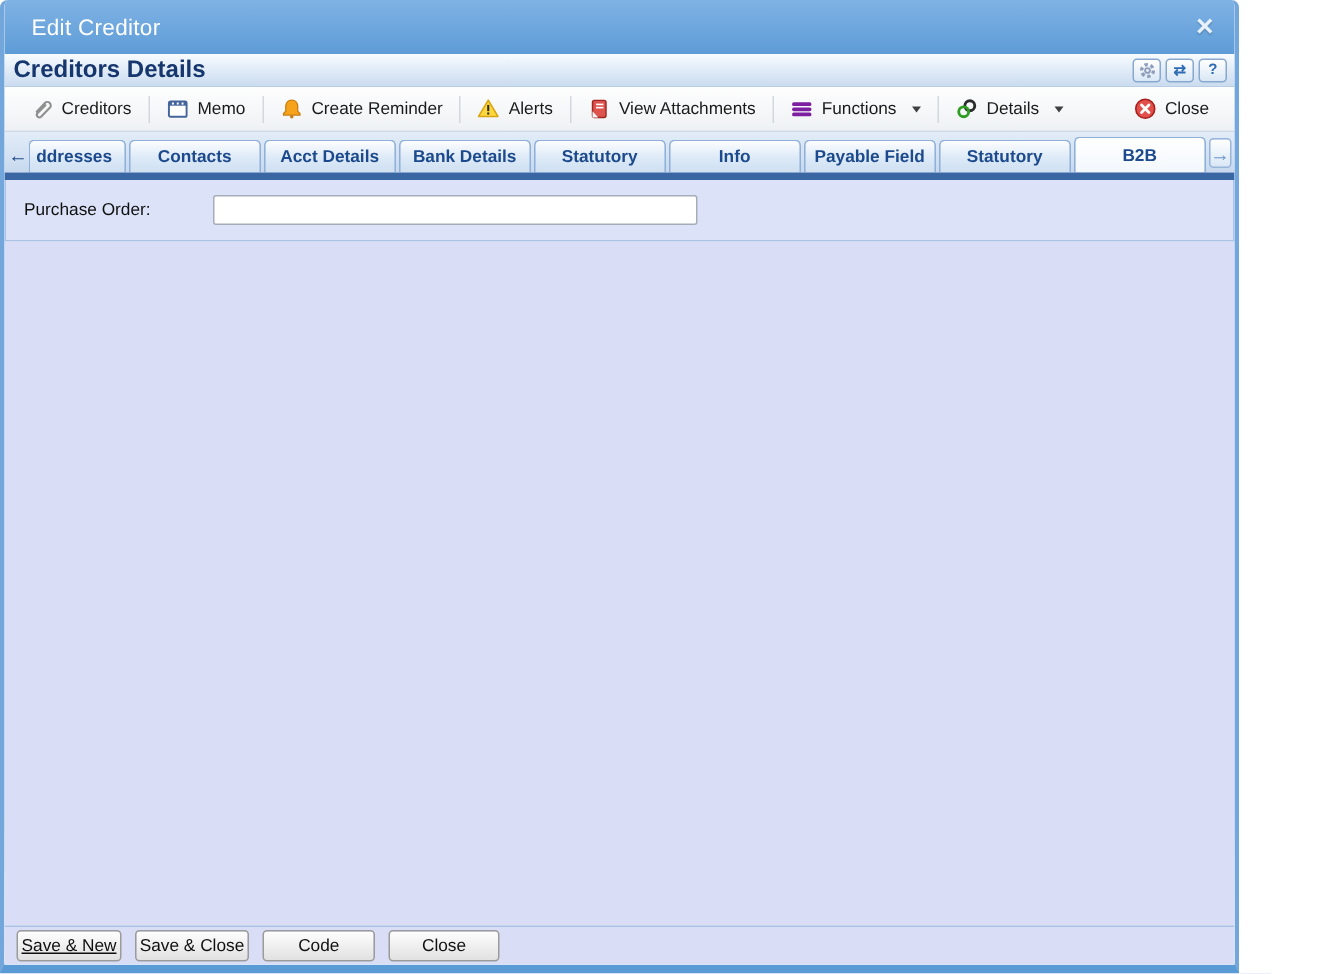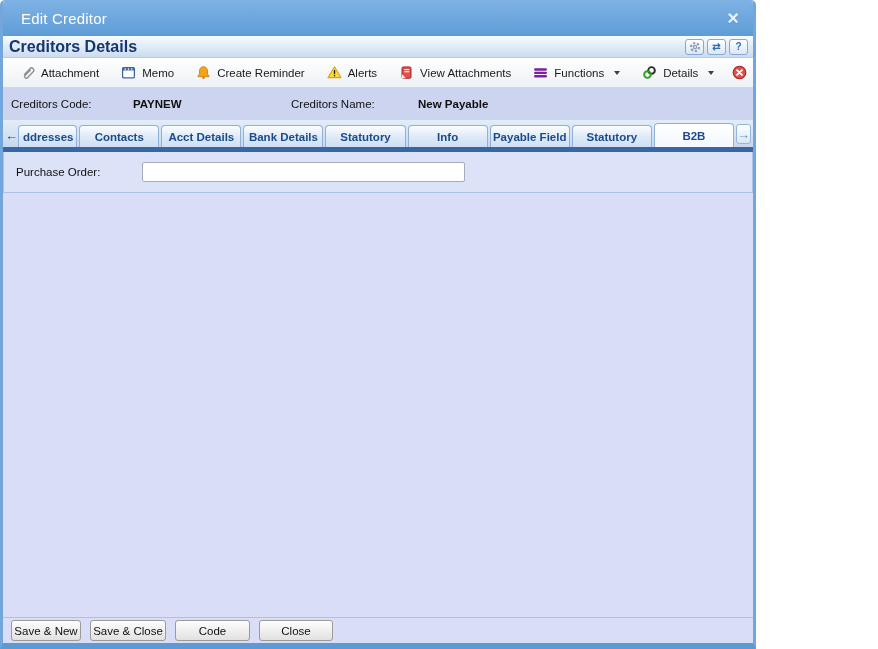--- a/index.html
+++ b/index.html
@@ -1,17 +1,17 @@
 <!DOCTYPE html>
 <html><head>
 <meta charset="utf-8">
 <style>
   * { box-sizing: border-box; }
   body { margin:0; font-family:"Liberation Sans", sans-serif; background:#fff; }
-  .window{ width:756px; height:649px; display:flex; flex-direction:column;
+  .window{ width:826px; height:649px; display:flex; flex-direction:column;
     border-left:3px solid #73a7dc; border-right:3px solid #73a7dc; border-bottom:6px solid #5b9bd5;
     border-radius:5px 5px 0 0; overflow:hidden; }
 
   
   .titlebar{ flex:0 0 36px; background:linear-gradient(#7fb2e4,#5e9cd7);
     display:flex; align-items:center; padding:0 14px 0 18px; }
   .titlebar .title{ color:#fff; font-size:15px; letter-spacing:.2px; }
   .titlebar .close-x{ margin-left:auto; color:#e9f2fb; font-size:20px; font-weight:bold;
     line-height:1; cursor:pointer; text-shadow:0 1px 1px rgba(0,0,0,.15); }
 
@@ -67,21 +67,21 @@
 
   
   .content{ flex:1 1 auto; background:#d9def6; }
 
   
   .footer{ flex:0 0 26px; background:#d9def6; border-top:1px solid #a9c2e6;
     display:flex; align-items:center; gap:9px; padding:0 8px; }
   .btn{ height:21px; padding:0 10px; border:1px solid #9b9b9b; border-radius:3px;
     background:linear-gradient(#fefefe,#e1e1e1); font-size:11.5px; color:#101010;
     display:flex; align-items:center; justify-content:center; cursor:pointer; white-space:nowrap; }
-  .btn.w1{ width:70px; } .btn.w2{ width:76px; } .btn.w3{ width:75px; } .btn.w4{ width:74px; }
+  .btn.w1{ width:70px;text-decoration:underline; } .btn.w2{ width:76px; } .btn.w3{ width:75px; } .btn.w4{ width:74px; }
 </style>
 </head>
 <body>
 
 <div class="window">
 
   <div class="titlebar">
     <span class="title">Edit Creditor</span>
     <span class="close-x">×</span>
   </div>
@@ -103,21 +103,21 @@
         <span>?</span>
       </span>
     </span>
   </div>
 
   <div class="toolbar">
     <span class="tb-item">
       <svg class="icon" width="15" height="15" viewBox="0 0 14 14">
         <path d="M4.2 8.8 L9.3 3.4 a2.1 2.1 0 0 1 3 3 L6.9 12 a1.6 1.6 0 0 1 -2.3 -2.2 L9.6 4.8" fill="none" stroke="#8f8f8f" stroke-width="1.3" stroke-linecap="round"></path>
       </svg>
-      <span>Attachment</span>
+      <span>Creditors</span>
     </span>
     <span class="tb-sep"></span>
     <span class="tb-item">
       <svg class="icon" width="15" height="15" viewBox="0 0 14 14">
         <rect x="1.5" y="2.5" width="11" height="9.5" rx="1" fill="#ffffff" stroke="#44649c" stroke-width="1.2"></rect>
         <rect x="1.5" y="2.5" width="11" height="2.6" fill="#44649c"></rect>
         <rect x="3.4" y="3.1" width="1.2" height="1.3" fill="#fff"></rect>
         <rect x="6.4" y="3.1" width="1.2" height="1.3" fill="#fff"></rect>
         <rect x="9.4" y="3.1" width="1.2" height="1.3" fill="#fff"></rect>
       </svg>
@@ -171,26 +171,20 @@
     </span>
     <span class="tb-item tb-close">
       <svg class="icon" width="15" height="15" viewBox="0 0 14 14">
         <circle cx="7" cy="7" r="5.9" fill="#e2504c" stroke="#a8201d" stroke-width="1"></circle>
         <path d="M4.7 4.7 L9.3 9.3 M9.3 4.7 L4.7 9.3" stroke="#ffffff" stroke-width="1.7" stroke-linecap="round"></path>
       </svg>
       <span>Close</span>
     </span>
   </div>
 
-  <div class="record-row">
-    <span class="rec-label-code">Creditors Code:</span>
-    <span class="rec-val-code">PAYNEW</span>
-    <span class="rec-label-name">Creditors Name:</span>
-    <span class="rec-val-name">New Payable</span>
-  </div>
 
   <div class="tabstrip">
     <span class="tab-scroll">
       <span>←</span>
     </span>
     <span class="tab first">ddresses</span>
     <span class="tab">Contacts</span>
     <span class="tab">Acct Details</span>
     <span class="tab">Bank Details</span>
     <span class="tab">Statutory</span>

